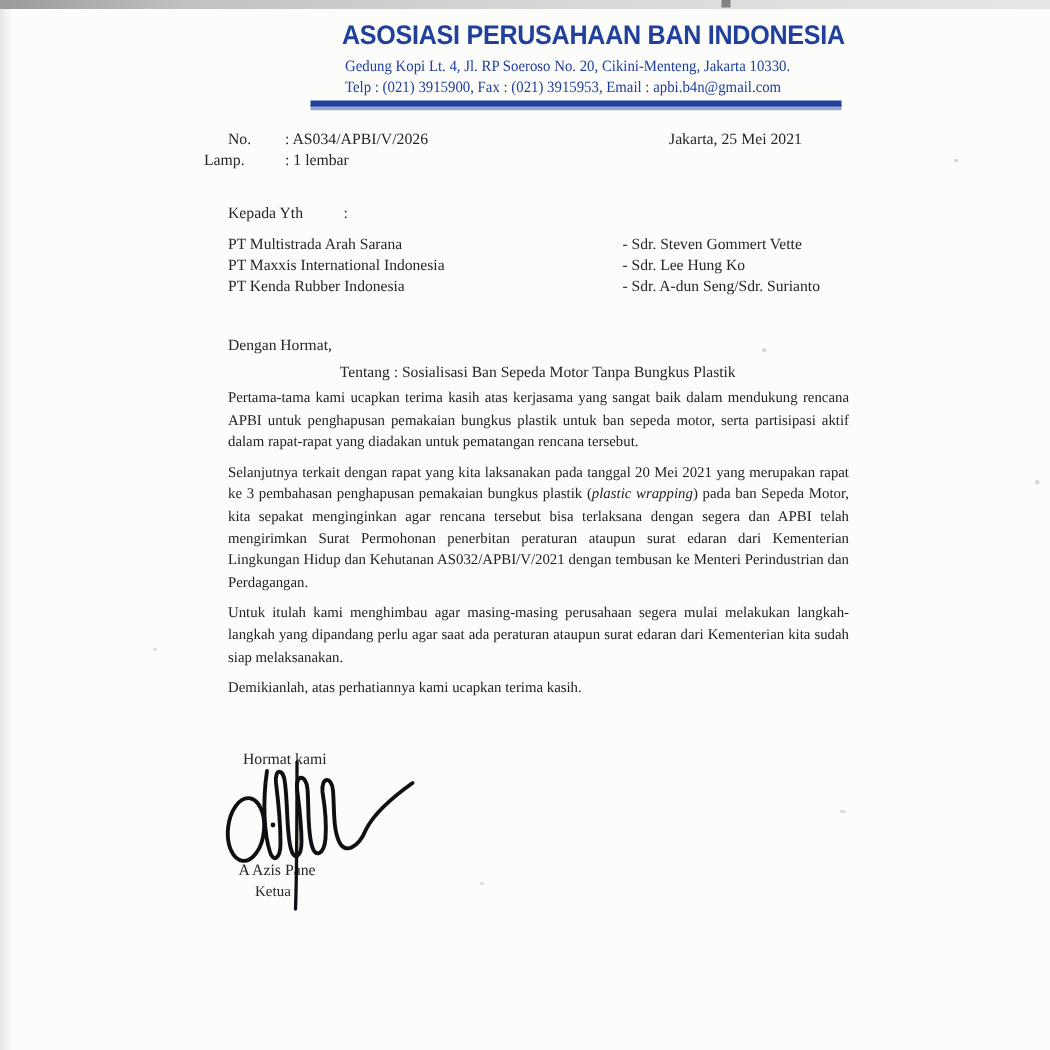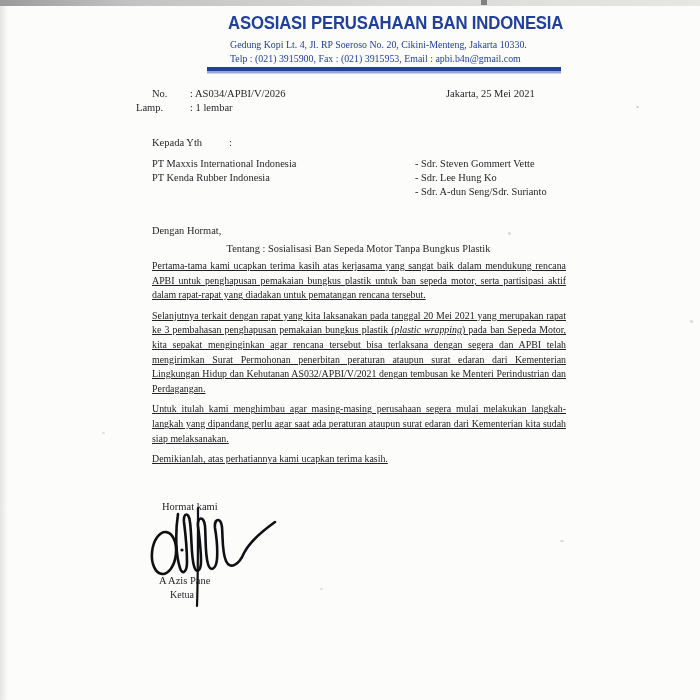--- a/index.html
+++ b/index.html
@@ -45,21 +45,21 @@
   .col{position:absolute;top:157px;font-size:10.4px;line-height:14.2px;}
   .col-companies{left:152px;}
   .col-persons{left:415px;}
 
   .greeting{left:152px;top:224px;font-size:10.4px;}
   .subject{position:absolute;left:152px;top:243px;width:413px;text-align:center;
     font-size:10.4px;white-space:nowrap;}
 
   .body-text{position:absolute;left:152px;top:259px;width:414px;}
   .body-text p{margin:0 0 6px 0;font-size:9.9px;line-height:14.6px;
-    text-align:justify;color:#222226;text-decoration:underline;}
+    text-align:justify;color:#222226;}
   .it{font-style:italic;}
 
   .closing-sal{left:162px;top:500px;font-size:10.5px;}
   .signer-name{left:159px;top:574px;font-size:10.5px;}
   .signer-title{left:170px;top:588px;font-size:10px;}
   .signature{position:absolute;left:145px;top:504px;pointer-events:none;}
 </style>
 </head>
 <body>
 
@@ -82,20 +82,21 @@
 
   <div class="t no-label">No.</div>
   <div class="t no-value">: AS034/APBI/V/2026</div>
   <div class="t city-date">Jakarta, 25 Mei 2021</div>
   <div class="t lamp-label">Lamp.</div>
   <div class="t lamp-value">: 1 lembar</div>
 
   <div class="t kepada">Kepada Yth</div>
   <div class="t kepada-colon">:</div>
   <div class="col col-companies">
+    <div>PT Multistrada Arah Sarana</div>
     <div>PT Maxxis International Indonesia</div>
     <div>PT Kenda Rubber Indonesia</div>
   </div>
   <div class="col col-persons">
     <div>- Sdr. Steven Gommert Vette</div>
     <div>- Sdr. Lee Hung Ko</div>
     <div>- Sdr. A-dun Seng/Sdr. Surianto</div>
   </div>
 
   <div class="t greeting">Dengan Hormat,</div>

